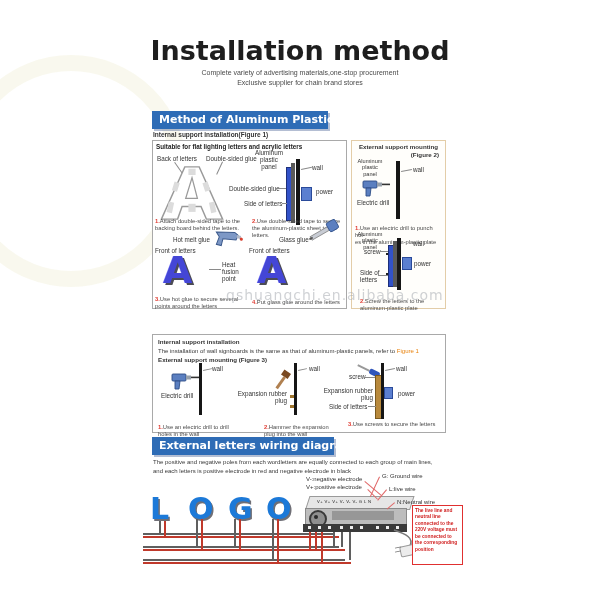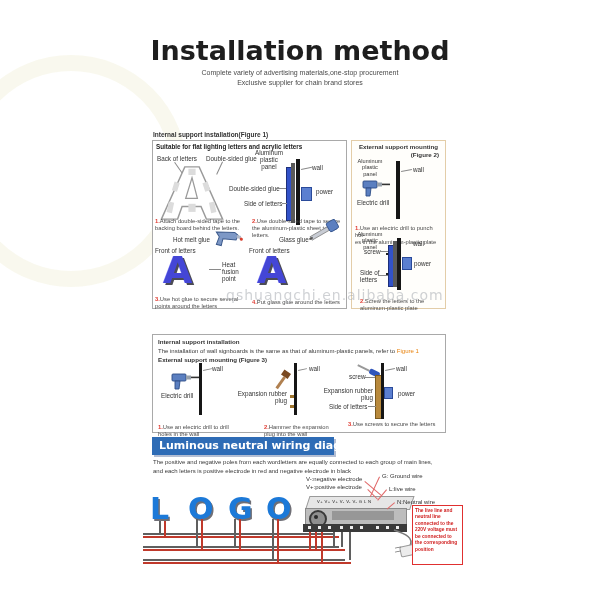--- a/index.html
+++ b/index.html
@@ -45,20 +45,21 @@
 
 <div class="page">
 
   <div class="abs stamp" style="left:-45px;top:55px;"></div>
   <div class="abs wm" style="left:226px;top:287px;">qshuangchi.en.alibaba.com</div>
 
   <div class="abs ctr title">Installation method</div>
   <div class="abs ctr sub" style="top:69px;">Complete variety of advertising materials,one-stop procurement</div>
   <div class="abs ctr sub" style="top:79px;">Exclusive supplier for chain brand stores</div>
 
+  <div class="abs hdr" style="left:152px;top:111px;width:176px;">Method of Aluminum Plastic Plate</div>
   <div class="abs lbl orange" style="left:153px;top:131px;font-size:6.5px;">Internal support installation(Figure 1)</div>
 
   <div class="abs box" style="left:152px;top:140px;width:193px;height:167px;">
     <div class="abs lbl" style="left:3px;top:2px;font-weight:bold;font-size:6.3px;color:#222;">Suitable for flat lighting letters and acrylic letters</div>
 
     <div class="abs lbl" style="left:4px;top:14px;">Back of letters</div>
     <div class="abs lbl" style="left:53px;top:14px;">Double-sided glue</div>
     <div class="ln" style="left:22px;top:21px;width:14px;transform:rotate(55deg);"></div>
     <div class="ln" style="left:70px;top:21px;width:14px;transform:rotate(115deg);"></div>
 
@@ -227,21 +228,21 @@
     <div class="abs lbl pre" style="left:148px;top:52px;width:72px;text-align:right;">Expansion rubber
 plug</div>
     <div class="abs lbl" style="left:245px;top:55px;">power</div>
     <div class="abs lbl" style="left:176px;top:68px;">Side of letters</div>
     <div class="ln" style="left:215px;top:71px;width:8px;"></div>
     <div class="abs step" style="left:195px;top:86px;width:92px;">
       <span class="rn">3.</span><span>Use screws to secure the letters</span>
     </div>
   </div>
 
-  <div class="abs hdr" style="left:152px;top:437px;width:182px;">Luminous neutral wiring diagram</div>
+  <div class="abs hdr" style="left:152px;top:437px;width:182px;">External letters wiring diagram</div>
   <div class="abs" style="left:153px;top:459px;font-size:6px;color:#3a3a3a;">The positive and negative poles from each wordletters are equally connected to each group of main lines,</div>
   <div class="abs" style="left:153px;top:468px;font-size:6px;color:#3a3a3a;">and each letters is positive electrode in red and negative electrode in black</div>
 
   <div class="logoL" style="left:150px;top:494px;">L</div>
   <div class="logoL" style="left:188px;top:494px;">O</div>
   <div class="logoL" style="left:228px;top:494px;">G</div>
   <div class="logoL" style="left:266px;top:494px;">O</div>
 
   <div class="hline dk" style="left:143px;top:533px;width:190px;"></div>
   <div class="hline red" style="left:143px;top:536px;width:196px;"></div>

